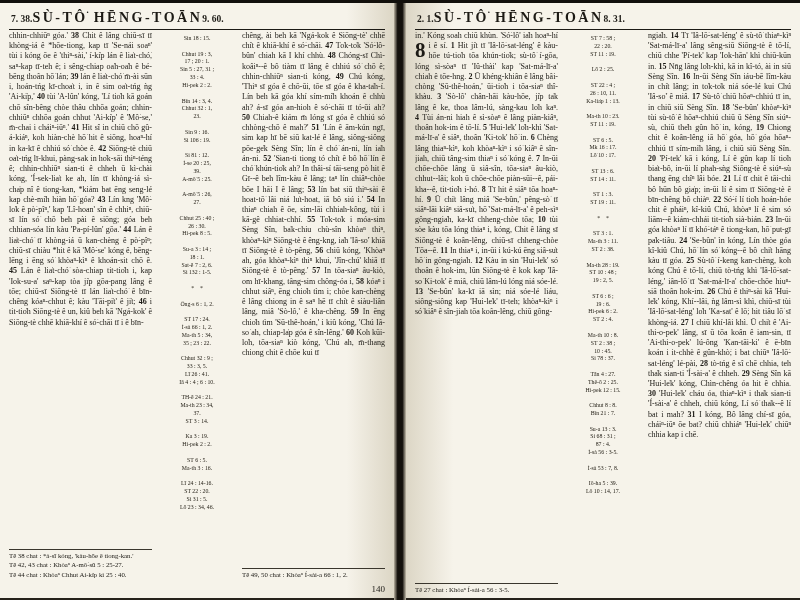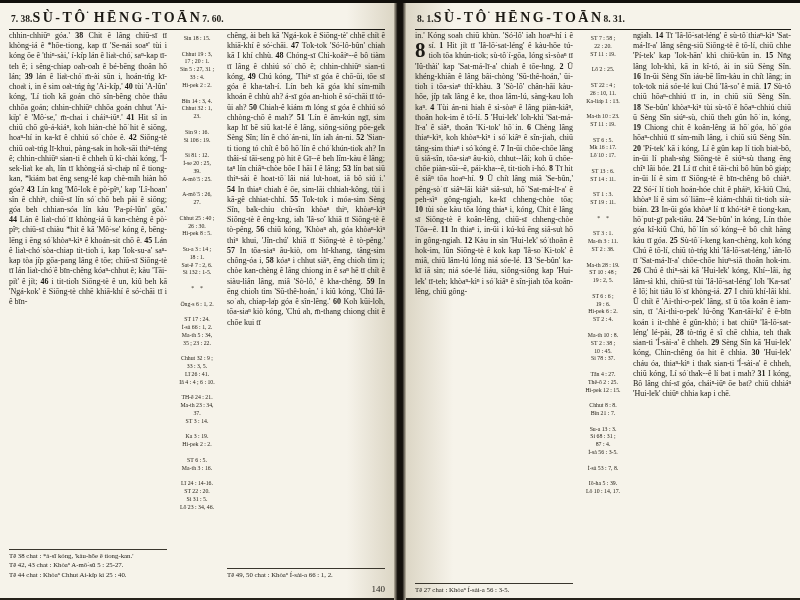--- a/index.html
+++ b/index.html
@@ -15,21 +15,21 @@
   }
   .page.left{background:linear-gradient(to right,#f6f3ea 0%,#f6f3ea 88%,#dcd6c5 100%);border-bottom:2px solid #26221b;}
   .page.right{background:linear-gradient(to left,#f6f3ea 0%,#f6f3ea 88%,#dcd6c5 100%);border-bottom:2px solid #26221b;}
   .gutter{width:12px;height:597px;background:linear-gradient(to right,#b9b2a0,#14110c 30%,#14110c 70%,#c4bdab);}
   .hdr{
     display:flex;align-items:baseline;
     font-weight:bold;font-size:9.5px;padding:2px 2px 3px 2px;
     border-bottom:1.5px solid #1c1a15;flex:0 0 auto;
   }
   .hdr .title{font-size:14px;letter-spacing:2.5px;}
-  .cols{flex:1 1 auto;display:flex;gap:7px;overflow:hidden;margin-top:1px;}
+  .cols{flex:1 1 auto;display:flex;gap:22px;overflow:hidden;margin-top:1px;}
   .tcol{flex:1 1 0;display:flex;flex-direction:column;overflow:hidden;min-width:0;}
   .verses{flex:1 1 auto;overflow:hidden;font-size:8px;line-height:1.28;text-align:justify;}
   .vnum{font-weight:bold;}
   .dropcap{float:left;font-size:21px;line-height:0.85;font-weight:bold;margin:1px 3px 0 0;}
   .refcol{
     flex:0 0 46px;overflow:hidden;text-align:center;color:#262219;
     font-size:5.8px;line-height:1.35;padding-top:4px;
   }
   .refline{white-space:nowrap;overflow:hidden;}
   .notes{flex:0 0 auto;margin-top:3px;padding-top:2px;border-top:1px solid #3a362d;font-size:6.8px;line-height:1.3;}
@@ -38,21 +38,21 @@
 </style>
 </head>
 <body>
 
 <div class="book">
 
   <div class="page left">
     <div class="hdr">
       <span>7. 38.</span>
       <span class="title">SÙ-TÔ͘ HĒNG-TOĀN</span>
-      <span>7. 60.</span>
+      <span>9. 60.</span>
     </div>
     <div class="cols">
       <div class="tcol">
         <div class="verses"><span>chhin-chhiūⁿ góa.' </span><span class="vnum">38&nbsp;</span><span>Chit ê lâng chiū-sī tī khòng-iá ê *hōe-tiong, kap tī 'Se-nái soaⁿ' tùi i kóng ōe ê 'thiⁿ-sài,' í-ki̍p lán ê lia̍t-chó͘, saⁿ-kap tī-teh ê; i sêng-chiap oa̍h-oa̍h ê bé-bēng thoân hō͘ lán; </span><span class="vnum">39&nbsp;</span><span>lán ê lia̍t-chó͘ m̄-ài sūn i, hoán-tńg kī-choa̍t i, in ê sim oa̍t-tńg ǹg 'Ai-ki̍p,' </span><span class="vnum">40&nbsp;</span><span>tùi 'A-lûn' kóng, 'Lí tio̍h kā goán chō sîn-bêng chòe thâu chhōa goán; chhin-chhiūⁿ chhōa goán chhut 'Ai-ki̍p' ê 'Mô͘-se,' m̄-chai i cháiⁿ-iūⁿ.' </span><span class="vnum">41&nbsp;</span><span>Hit sî in chiū chō gû-á-kiáⁿ, koh hiàn-chè hō͘ hit ê siōng, hoaⁿ-hí in ka-kī ê chhiú só͘ chòe ê. </span><span class="vnum">42&nbsp;</span><span>Siōng-tè chiū oa̍t-tńg lī-khui, pàng-sak in ho̍k-sāi thiⁿ-téng ê; chhin-chhiūⁿ sian-ti ê chheh ū kì-chài kóng, 'Í-sek-lia̍t ke ah, lín tī khòng-iá sì-cha̍p nî ê tiong-kan, *kiám bat ēng seng-lé kap chè-mi̍h hiàn hō͘ góa? </span><span class="vnum">43&nbsp;</span><span>Lín kng 'Mô͘-lo̍k ê pò͘-pîⁿ,' kap 'Lî-hoan' sîn ê chhiⁿ, chiū-sī lín só͘ chō beh pài ê siōng; góa beh chhian-sóa lín kàu 'Pa-pí-lûn' gōa.' </span><span class="vnum">44&nbsp;</span><span>Lán ê lia̍t-chó͘ tī khòng-iá ū kan-chèng ê pò͘-pîⁿ; chiū-sī chiàu *hit ê kā 'Mô͘-se' kóng ê, bēng-lēng i ēng só͘ khòaⁿ-kìⁿ ê khoán-sit chō ê. </span><span class="vnum">45&nbsp;</span><span>Lán ê lia̍t-chó͘ sòa-chiap tit-tio̍h i, kap 'Iok-su-a' saⁿ-kap tòa ji̍p gōa-pang lâng ê tōe; chiū-sī Siōng-tè tī lán lia̍t-chó͘ ê bīn-chêng kóaⁿ-chhut ê; kàu 'Tāi-pi̍t' ê ji̍t; </span><span class="vnum">46&nbsp;</span><span>i tit-tio̍h Siōng-tè ê un, kiû beh kā 'Ngá-kok' ê Siōng-tè chhē khiā-khí ê só͘-chāi tī i ê bīn- </span></div>
         <div class="notes">
             <div class="note">Tē 38 chat : *á-sī kóng, 'kàu-hōe ê tiong-kan.'</div>
             <div class="note">Tē 42, 43 chat : Khòaⁿ A-mô͘-sū 5 : 25-27.</div>
             <div class="note">Tē 44 chat : Khòaⁿ Chhut Ai-ki̍p kì 25 : 40.</div>
           </div>
       </div>
@@ -126,21 +126,21 @@
           </div>
       </div>
     </div>
     <div class="pageno">140</div>
   </div>
 
   <div class="gutter"></div>
 
   <div class="page right">
     <div class="hdr">
-      <span>8. 1.</span>
+      <span>2. 1.</span>
       <span class="title">SÙ-TÔ͘ HĒNG-TOĀN</span>
       <span>8. 31.</span>
     </div>
     <div class="cols">
       <div class="tcol">
         <div class="verses"><span>in.' Kóng soah chiū khùn. 'Só͘-lô' ia̍h hoaⁿ-hí i ê sí. </span><span class="dropcap">8</span><span class="vnum">1&nbsp;</span><span>Hit ji̍t tī 'Iâ-lō͘-sat-léng' ê kàu-hōe tú-tio̍h tōa khún-tio̍k; sù-tô͘ í-gōa, lóng sì-sòaⁿ tī 'Iû-thài' kap 'Sat-má-lī-a' chiah ê tōe-hng. </span><span class="vnum">2&nbsp;</span><span>Ū khéng-khiân ê lâng bâi-chòng 'Sū-thê-hoán,' ūi-tio̍h i tōa-siaⁿ thî-khàu. </span><span class="vnum">3&nbsp;</span><span>'Sò-lô' chân-hāi kàu-hōe, ji̍p ta̍k lâng ê ke, thoa lâm-lú, sàng-kau lo̍h kaⁿ. </span><span class="vnum">4&nbsp;</span><span>Tùi án-ni hiah ê sì-sòaⁿ ê lâng piàn-kiâⁿ, thoân hok-im ê tō-lí. </span><span class="vnum">5&nbsp;</span><span>'Hui-le̍k' lo̍h-khì 'Sat-má-lī-a' ê siâⁿ, thoân 'Ki-tok' hō͘ in. </span><span class="vnum">6&nbsp;</span><span>Chèng lâng thiaⁿ-kìⁿ, koh khòaⁿ-kìⁿ i só͘ kiâⁿ ê sîn-jiah, chiū tâng-sim thiaⁿ i só͘ kóng ê. </span><span class="vnum">7&nbsp;</span><span>In-ūi chōe-chōe lâng ū siâ-sîn, tōa-siaⁿ âu-kiò, chhut--lâi; koh ū chōe-chōe piàn-sūi--ê, pái-kha--ê, tit-tio̍h i-hó. </span><span class="vnum">8&nbsp;</span><span>Tī hit ê siâⁿ tōa hoaⁿ-hí. </span><span class="vnum">9&nbsp;</span><span>Ū chi̍t lâng miâ 'Se-bûn,' pêng-sò͘ tī siâⁿ-lāi kiâⁿ siâ-su̍t, hō͘ 'Sat-má-lī-a' ê peh-sìⁿ gông-ngia̍h, ka-kī chheng-chòe tōa; </span><span class="vnum">10&nbsp;</span><span>tùi sòe kàu tōa lóng thiaⁿ i, kóng, Chit ê lâng sī Siōng-tè ê koân-lêng, chiū-sī chheng-chòe Tōa--ê. </span><span class="vnum">11&nbsp;</span><span>In thiaⁿ i, in-ūi i kú-kú ēng siâ-su̍t hō͘ in gông-ngia̍h. </span><span class="vnum">12&nbsp;</span><span>Kàu in sìn 'Hui-le̍k' só͘ thoân ê hok-im, lūn Siōng-tè ê kok kap 'Iâ-so͘ Ki-tok' ê miâ, chiū lâm-lú lóng niá sóe-lé. </span><span class="vnum">13&nbsp;</span><span>'Se-bûn' ka-kī iā sìn; niá sóe-lé liáu, siông-siông kap 'Hui-le̍k' tī-teh; khòaⁿ-kìⁿ i só͘ kiâⁿ ê sîn-jiah tōa koân-lêng, chiū gông- </span></div>
         <div class="notes">
             <div class="note">Tē 27 chat : Khòaⁿ Í-sài-a 56 : 3-5.</div>
           </div>
       </div>

